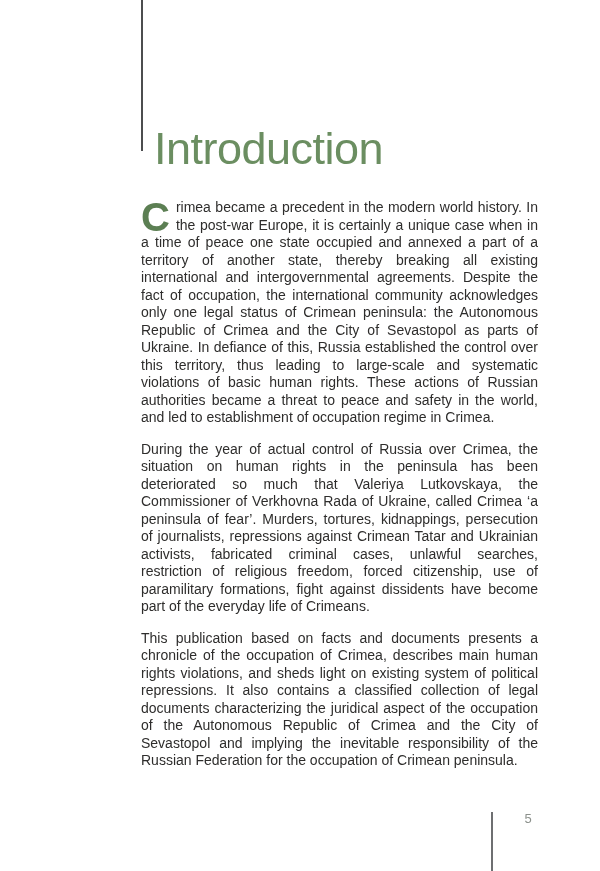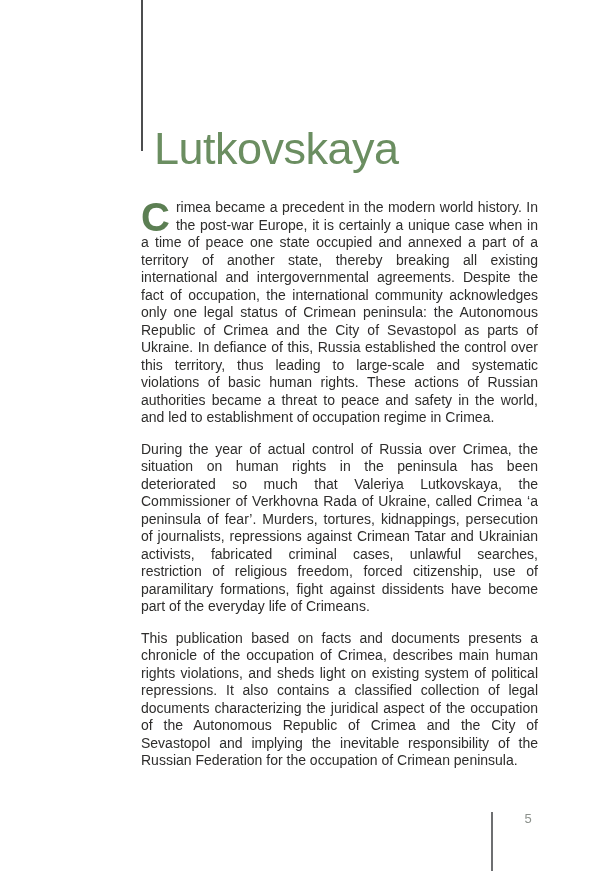--- a/index.html
+++ b/index.html
@@ -74,21 +74,21 @@
     color: #8c918c;
   }
 </style>
 </head>
 <body>
 
 <div class="page">
 
   <div class="title-rule"></div>
 
-  <h1 class="page-title">Lutkovskaya</h1>
+  <h1 class="page-title">Introduction</h1>
 
   <div class="body-text">
     <p>
       <span class="drop-cap">C</span><span>rimea became a precedent in the modern world history. In the post-war Europe, it is certainly a unique case when in a time of peace one state occupied and annexed a part of a territory of another state, thereby breaking all existing international and intergovernmental agreements. Despite the fact of occupation, the international community acknowledges only one legal status of Crimean peninsula: the Autonomous Republic of Crimea and the City of Sevastopol as parts of Ukraine. In defiance of this, Russia established the control over this territory, thus leading to large-scale and systematic violations of basic human rights. These actions of Russian authorities became a threat to peace and safety in the world, and led to establishment of occupation regime in Crimea.</span>
     </p>
     <p>During the year of actual control of Russia over Crimea, the situation on human rights in the peninsula has been deteriorated so much that Valeriya Lutkovskaya, the Commissioner of Verkhovna Rada of Ukraine, called Crimea ‘a peninsula of fear’. Murders, tortures, kidnappings, persecution of journalists, repressions against Crimean Tatar and Ukrainian activists, fabricated criminal cases, unlawful searches, restriction of religious freedom, forced citizenship, use of paramilitary formations, fight against dissidents have become part of the everyday life of Crimeans.</p>
     <p>This publication based on facts and documents presents a chronicle of the occupation of Crimea, describes main human rights violations, and sheds light on existing system of political repressions. It also contains a classified collection of legal documents characterizing the juridical aspect of the occupation of the Autonomous Republic of Crimea and the City of Sevastopol and implying the inevitable responsibility of the Russian Federation for the occupation of Crimean peninsula.</p>
   </div>
 
   <div class="footer-rule"></div>

